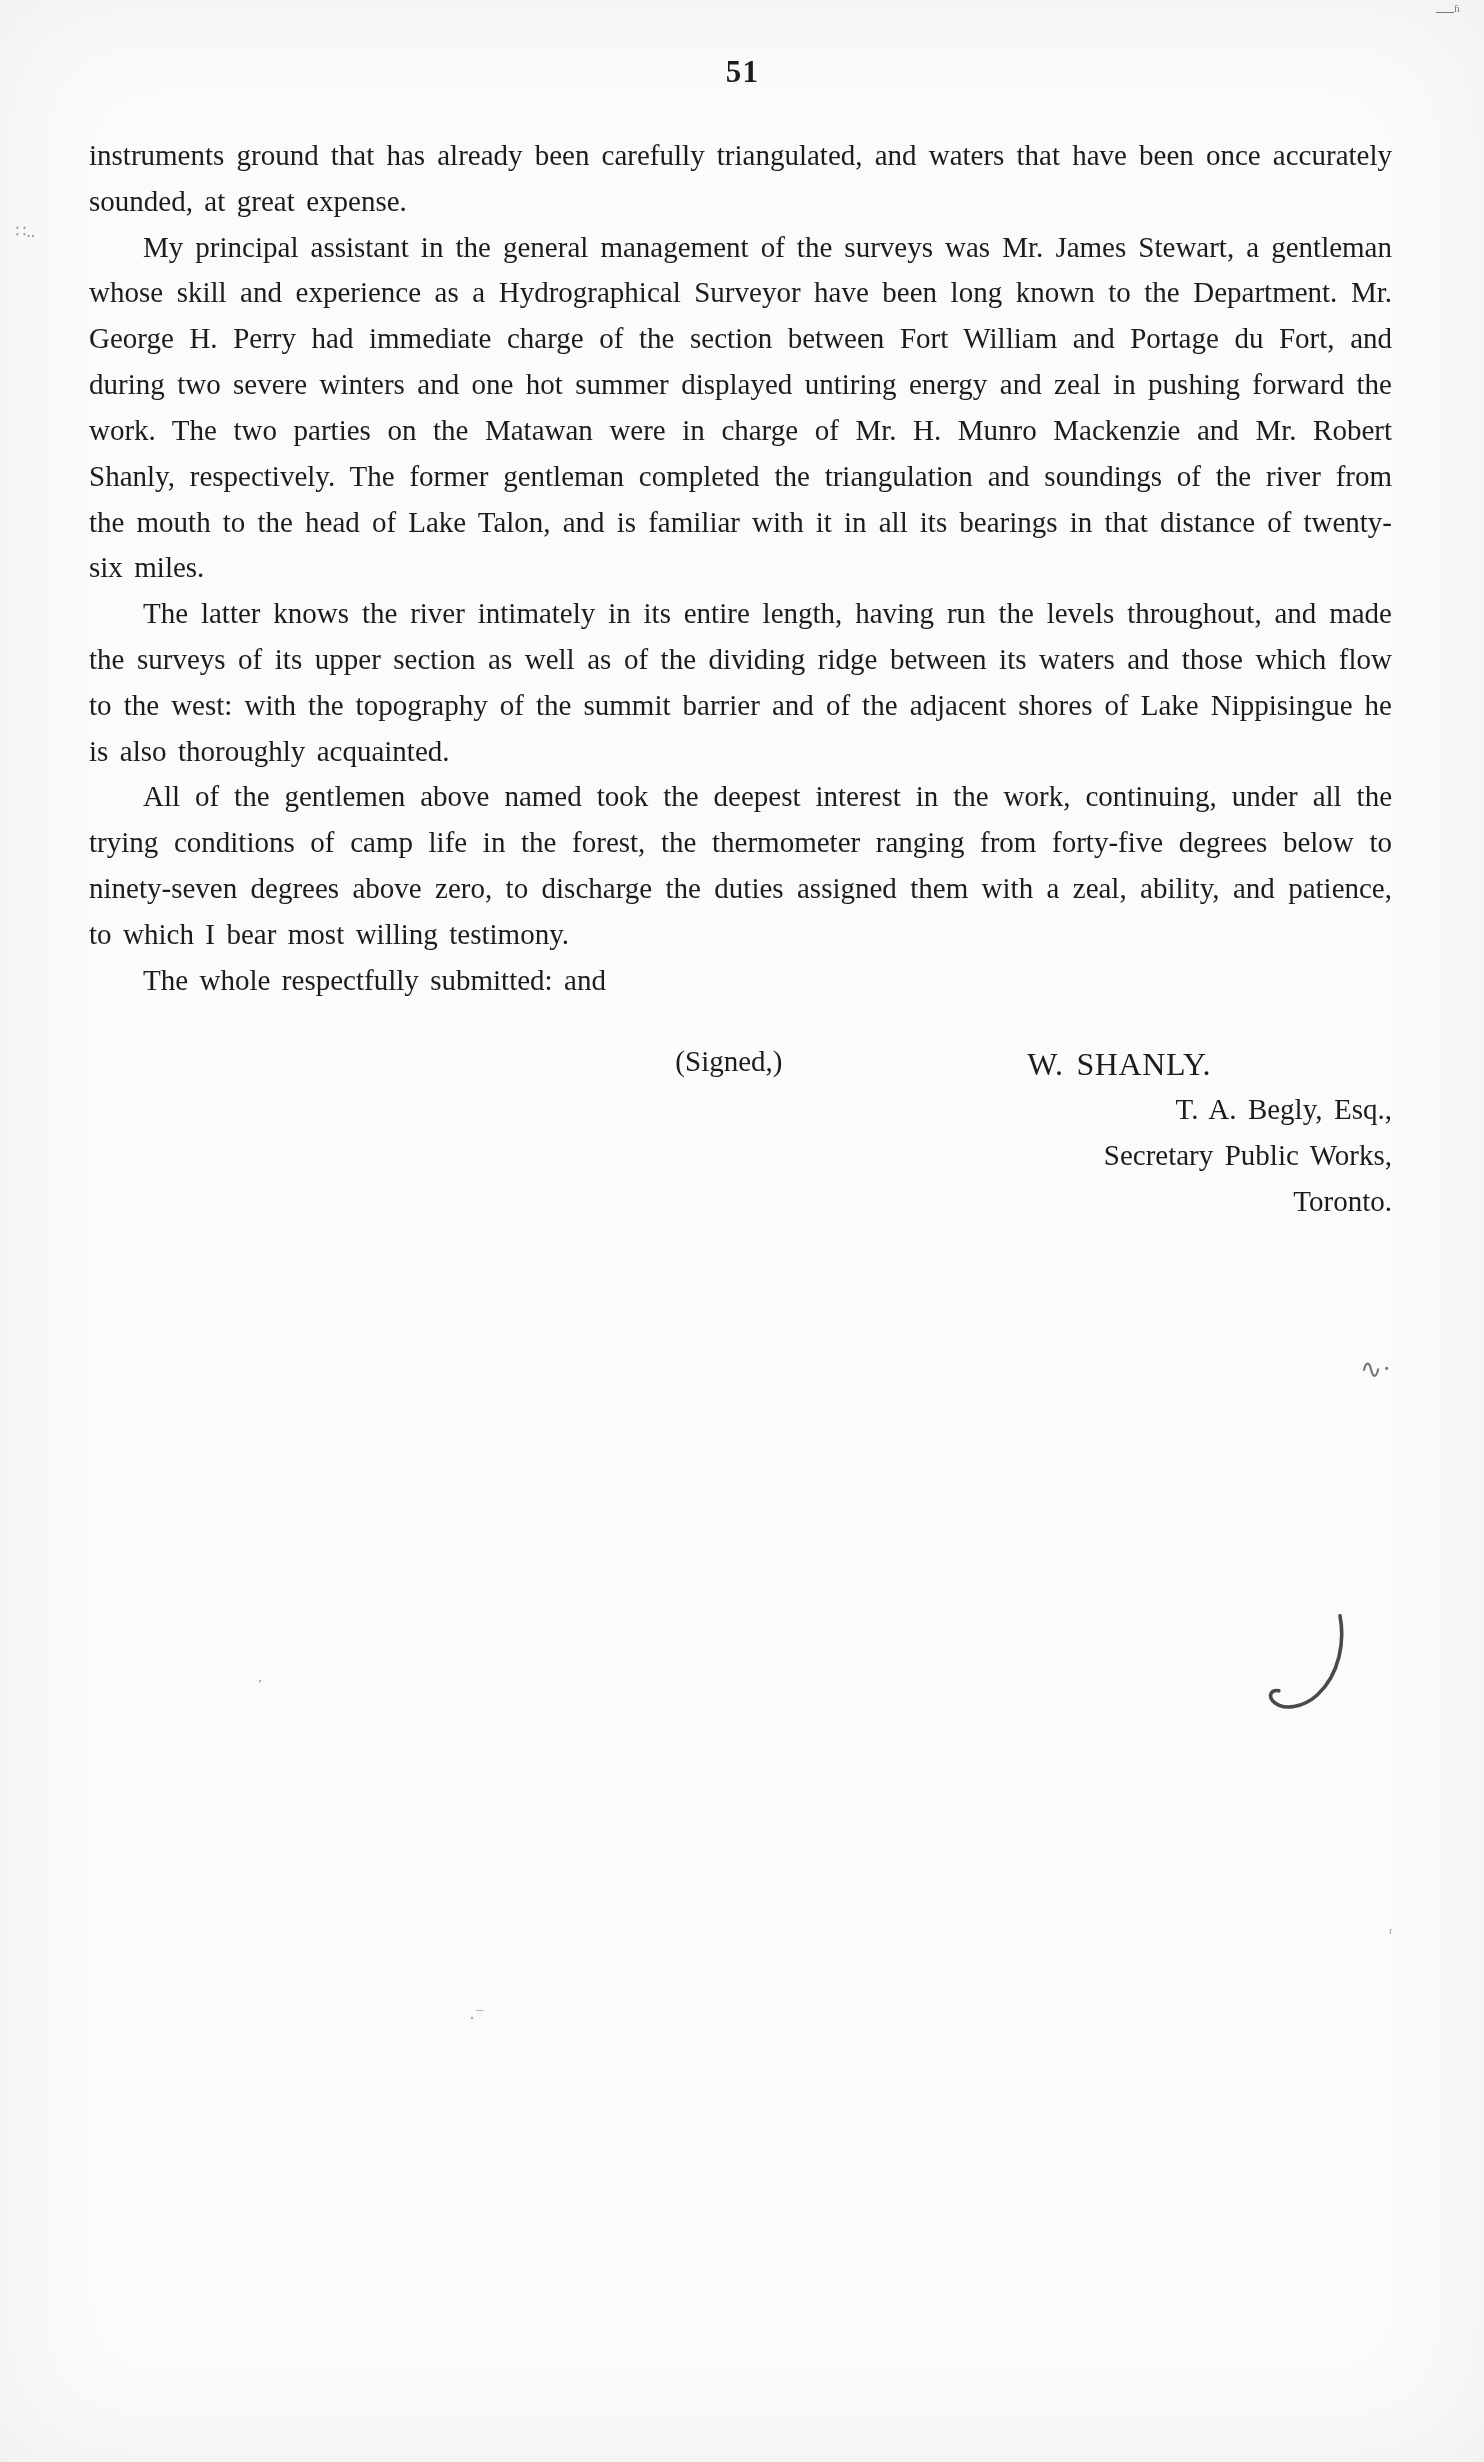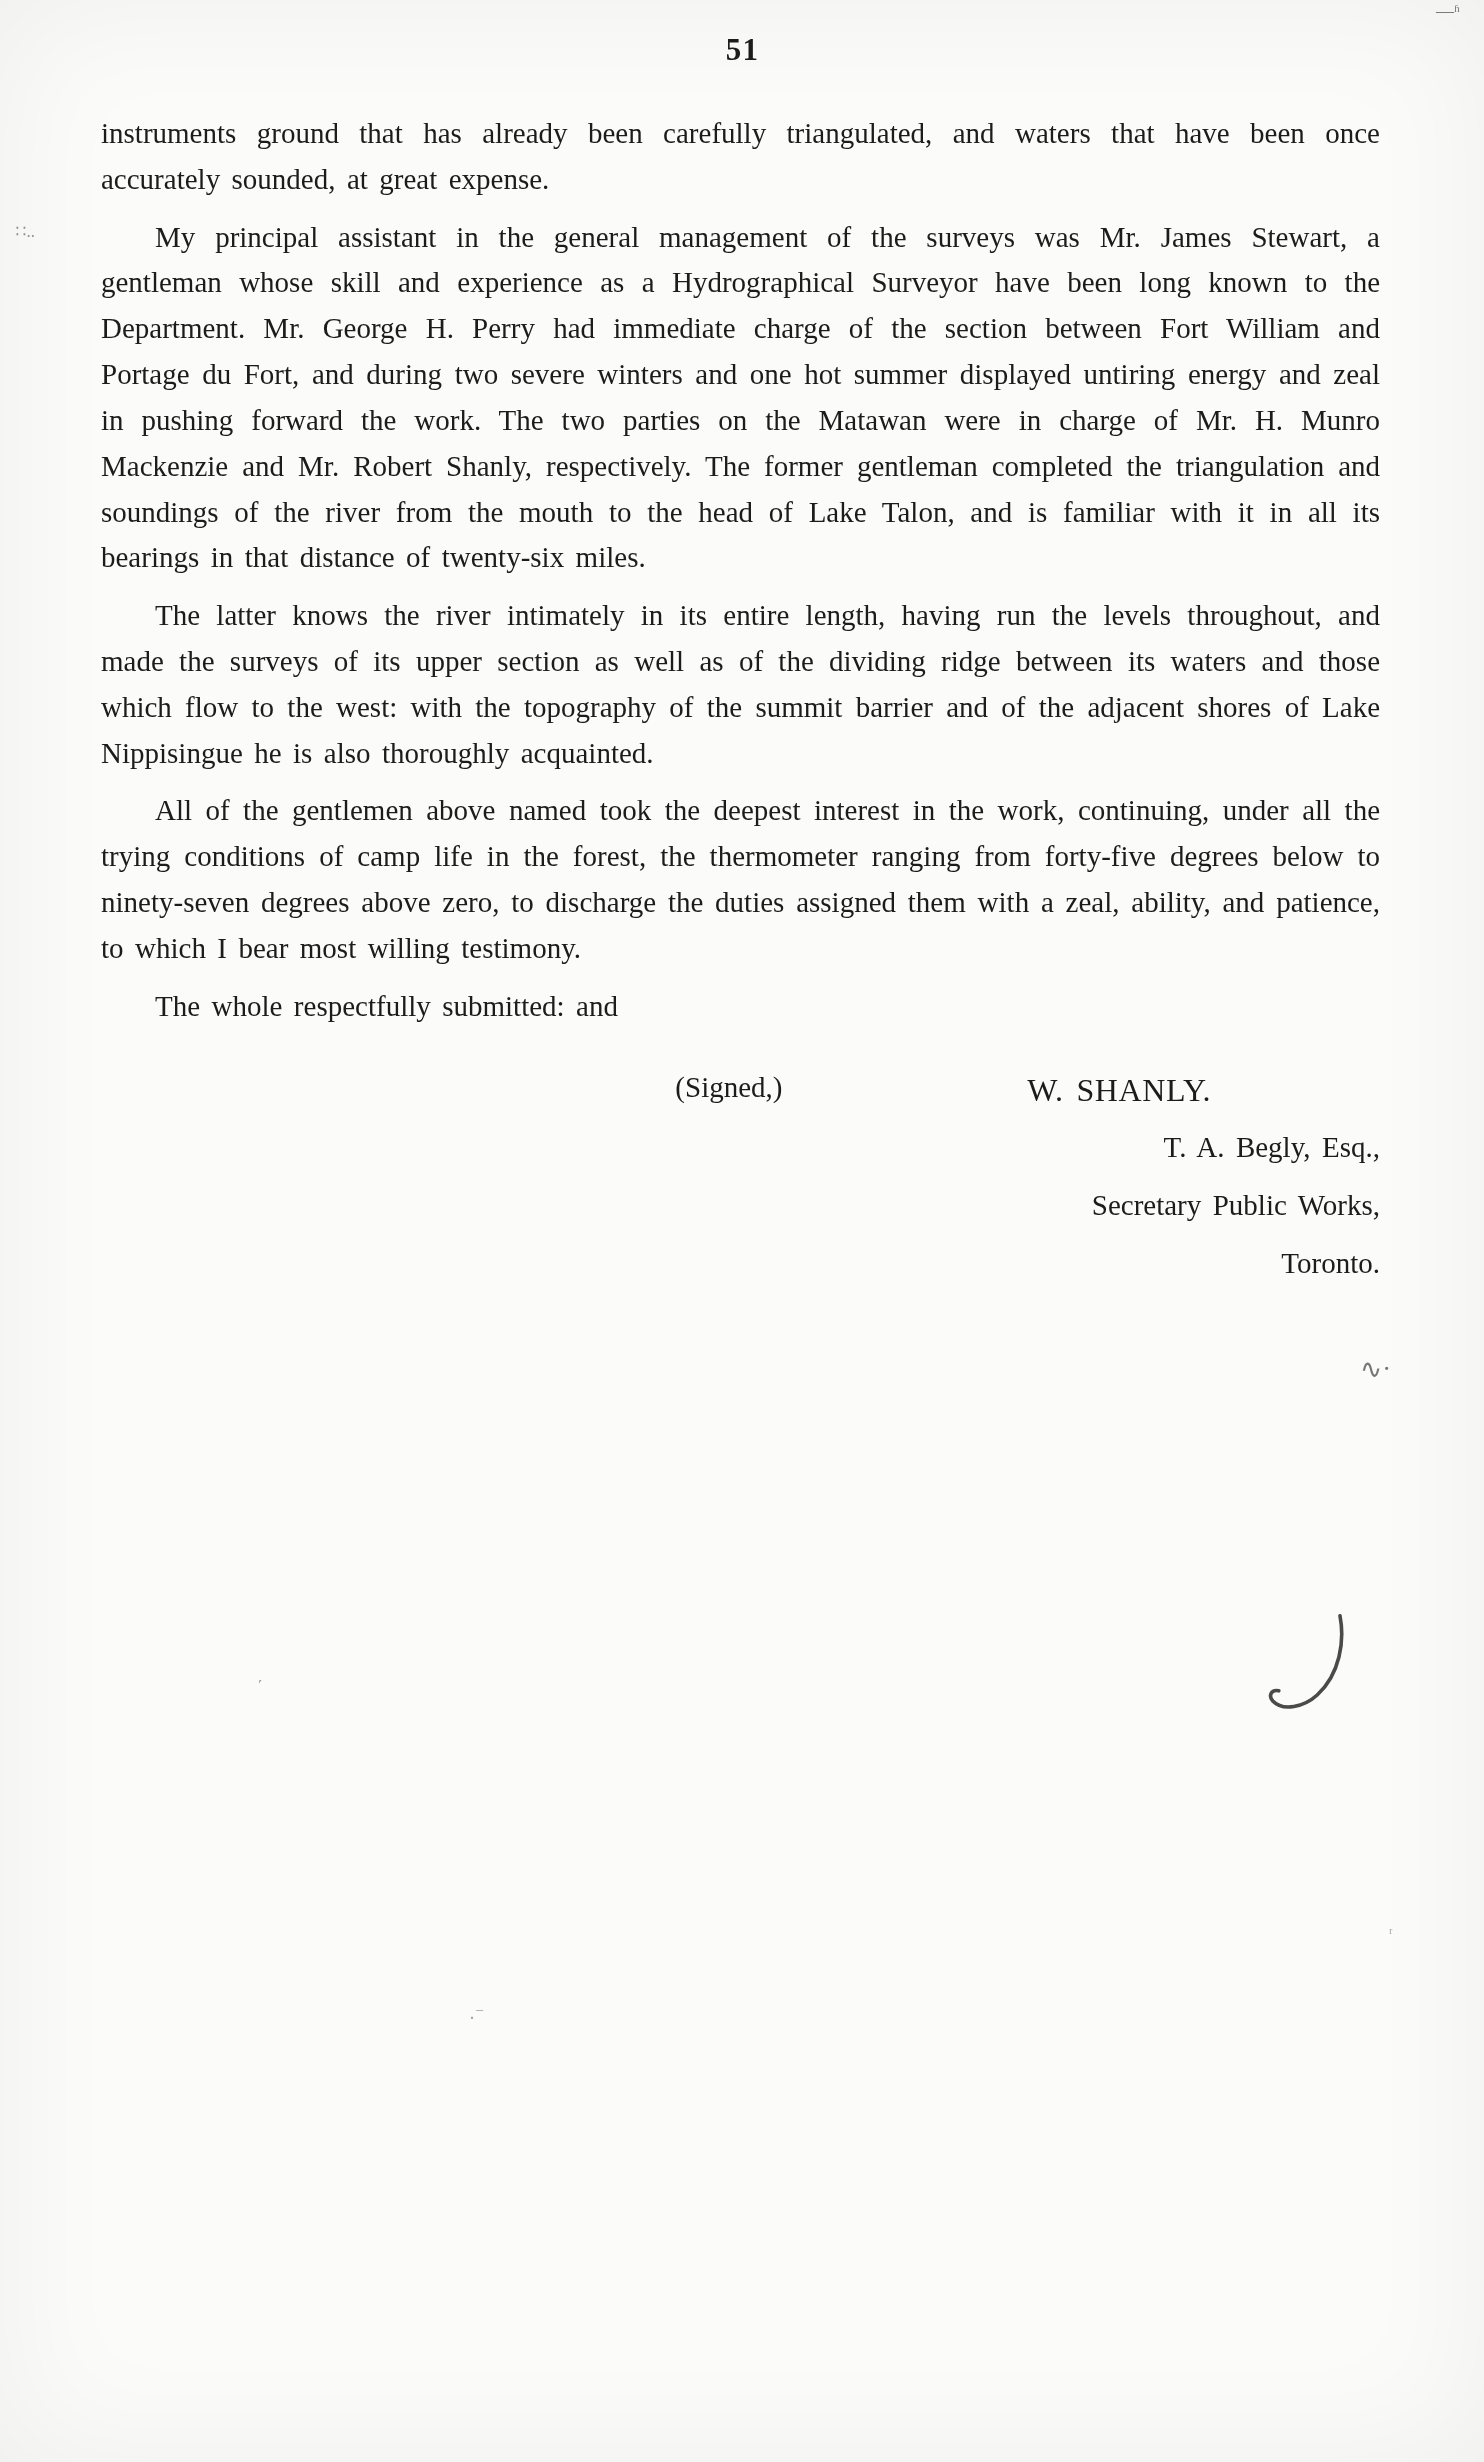--- a/index.html
+++ b/index.html
@@ -12,34 +12,34 @@
     width: 1485px;
     height: 2462px;
     margin: 0 auto;
     background: #fbfbf9;
     color: #1c1c1c;
     font-family: "Liberation Serif", "DejaVu Serif", serif;
     overflow: hidden;
     box-shadow: inset 0 0 132px rgba(0,0,0,0.05);
   }
   .pageno {
-    padding-top: 32px;
+    padding-top: 54px;
     text-align: center;
     font-size: 31px;
     font-weight: 700;
     letter-spacing: 1.2px;
   }
   .content {
     margin: 43px 93px 0 89px;
     font-size: 29px;
     line-height: 1.58;
     text-align: justify;
     word-spacing: 4.2px;
   }
-  .content p { margin: 12px; }
+  .content p { margin: 0; }
   p.ind { text-indent: 54px; }
   .salutation {
     margin-top: 72px;
     text-align: center;
     text-indent: 0;
   }
   .signed-line {
     position: relative;
     margin-top: 36px;
     height: 48px;

